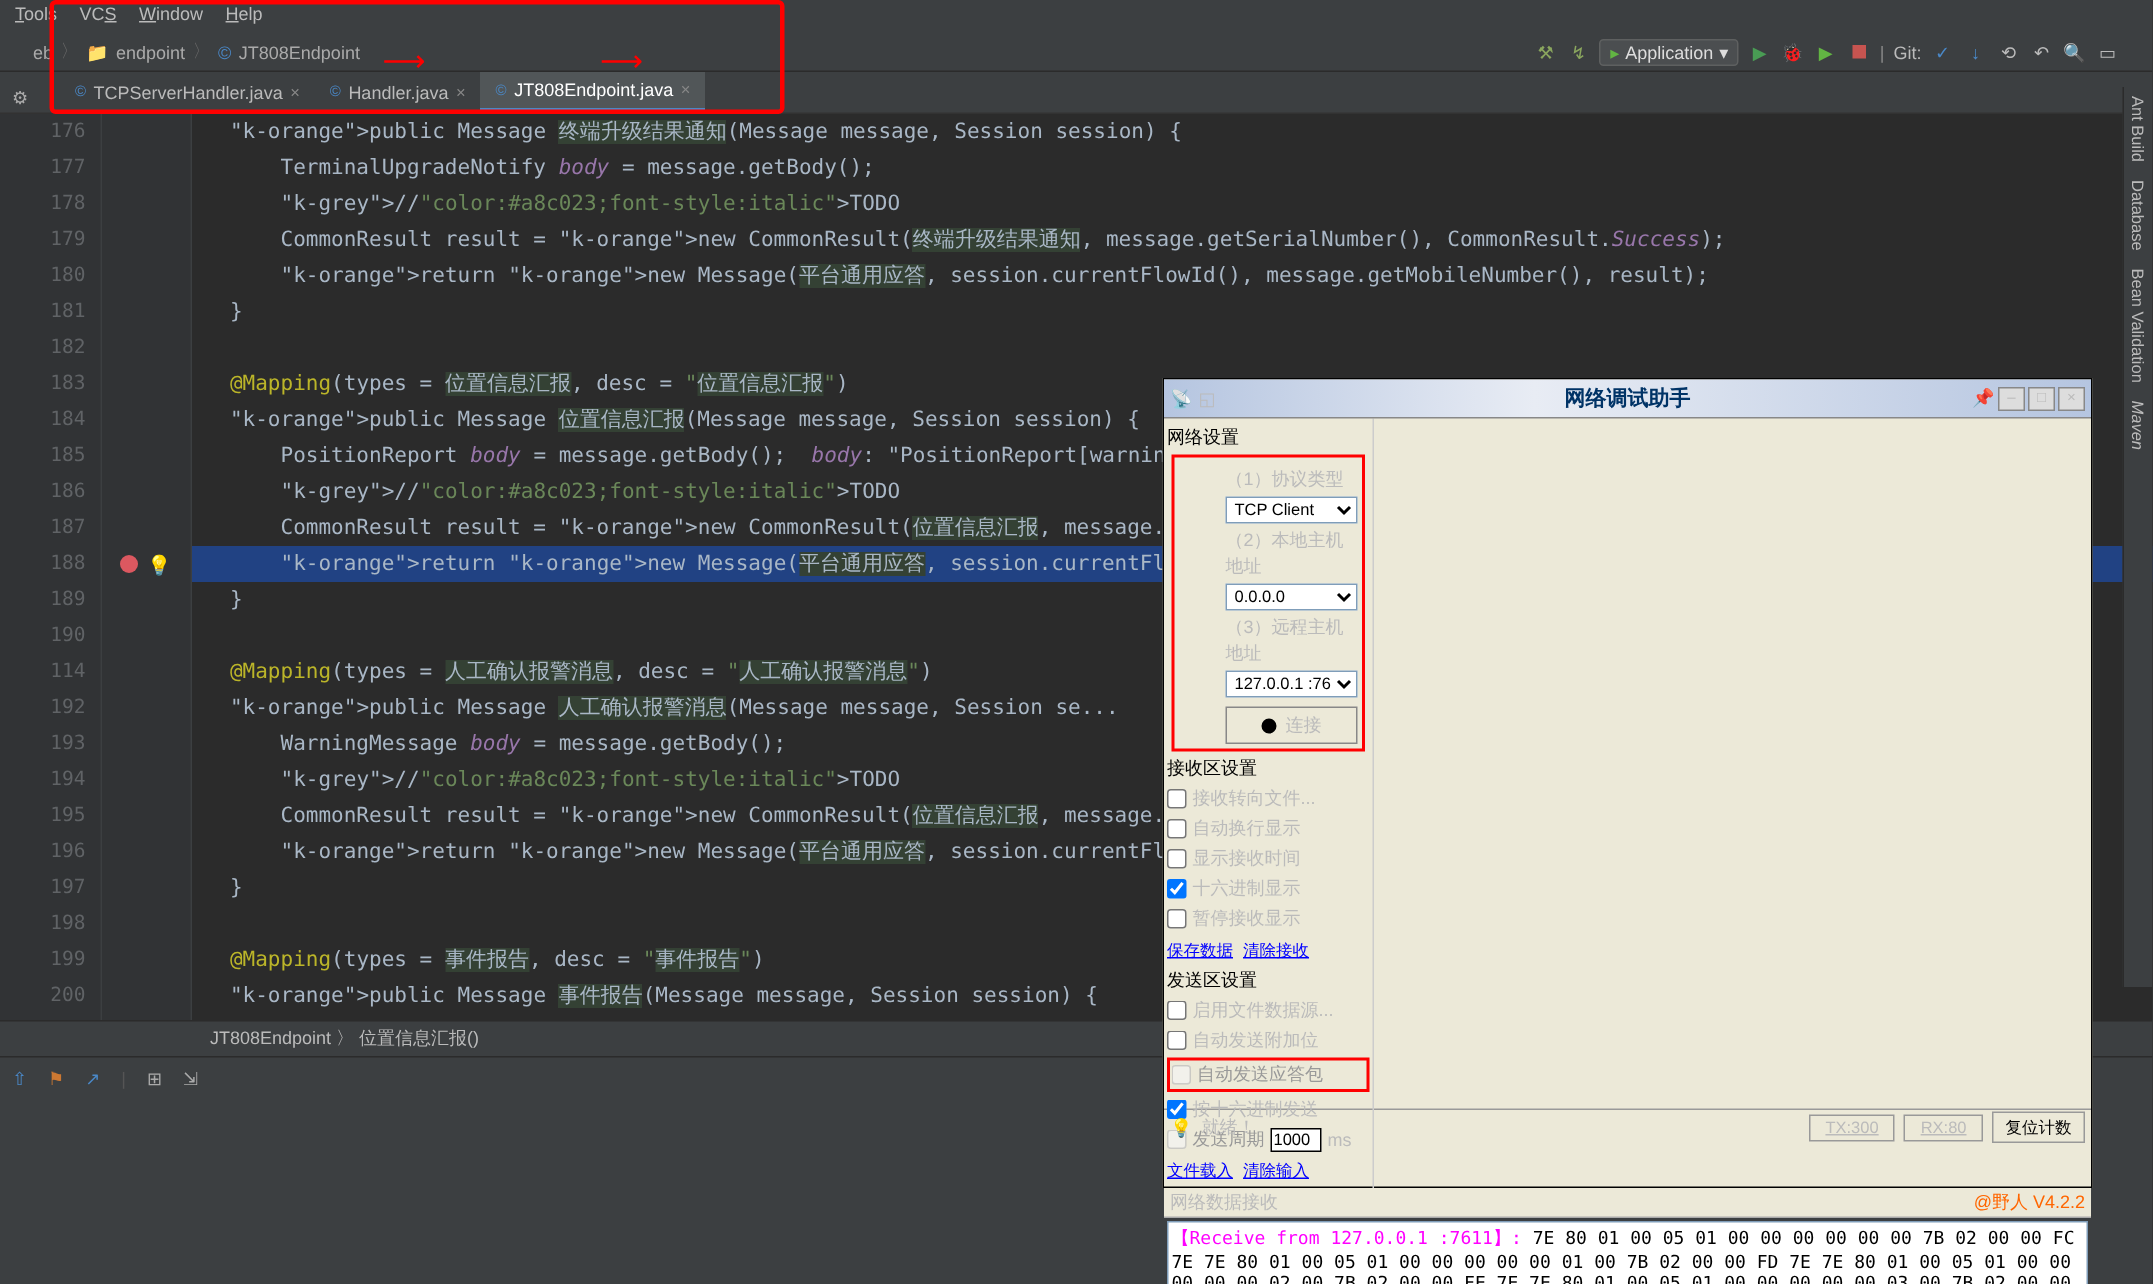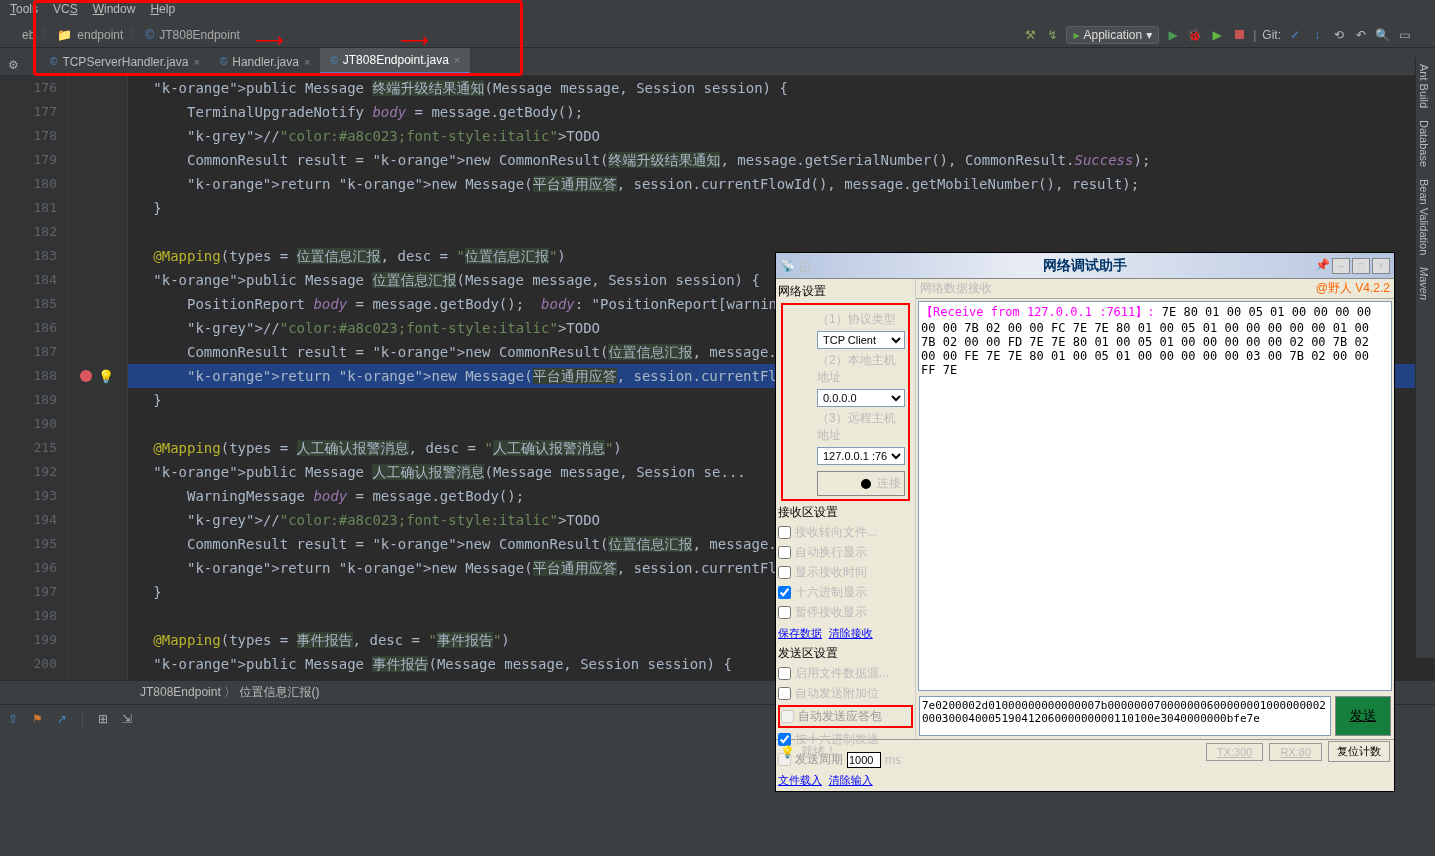--- a/index.html
+++ b/index.html
@@ -174,29 +174,29 @@
   background: linear-gradient(to right, #b5c5e0 0%, #e8ecf4 40%, #b5c5e0 100%);
   display:flex;
   align-items:center;
   justify-content:center;
   border-bottom:1px solid #888;
 }
 .net-title .title-text { font-weight:bold; color:#003366; font-size:14px; }
 .net-title .left-icons { position:absolute; left:4px; display:flex; gap:4px;}
 .net-title .right-icons { position:absolute; right:4px; display:flex; gap:2px;}
 .net-title .wbtn { width:18px; height:16px; border:1px solid #888; background:#ddd; font-size:10px; display:flex; align-items:center; justify-content:center; cursor:pointer;}
-.net-body { display:flex; height:460px; }
+.net-body { display:flex; height:460px;flex-direction:column; }
 .net-left { width:140px; border-right:1px solid #ccc; padding:2px;}
 .net-right { flex:1; display:flex; flex-direction:column;}
 .group { border:1px solid #999; margin:3px; padding:3px;}
 .group.red { border:2px solid #ff0000;padding-left:34px;}
 .group-title { color:#000; font-size:12px; margin:2px 0; }
 .field-row { margin:3px 0; }
 .field-input { width:100%; border:1px solid #7f9db9; font-size:11px; padding:1px; background:#fff;}
-.btn-connect { width:100%; border:1px solid #888; background:#ece9d8; padding:3px; cursor:pointer; display:flex; align-items:center; justify-content:flex-end; gap:6px;}
+.btn-connect { width:100%; border:1px solid #888; background:#ece9d8; padding:3px; cursor:pointer; display:flex; align-items:center; justify-content:center; gap:6px;}
 .btn-connect .dot { width:10px; height:10px; border-radius:50%; border:2px solid #000; background:#000;}
 .chk { margin:3px 0; display:flex; align-items:center; gap:4px;}
 .chk input { margin:0; border:1px solid #000;}
 .link-text { color:#0000ff; text-decoration:underline; cursor:pointer; font-size:11px;}
 .recv-header { display:flex; justify-content:space-between; padding:1px 4px; border-bottom:1px solid #aaa; background:#ece9d8;}
 .recv-header .ver { color:#ff6600; }
 .recv-area { flex:1; background:#fff; border:1px solid #7f9db9; margin:2px; padding:2px; font-family:'SimSun',monospace; font-size:12px; color:#000; overflow:auto;}
 .recv-area .rxline { color:#ff00ff;}
 .send-row { display:flex; padding:3px; gap:4px; align-items:center;}
 .send-input { flex:1; height:40px; border:1px solid #7f9db9; font-family:monospace; font-size:11px; padding:2px; resize:none;}
@@ -282,21 +282,21 @@
       <div class="ln">181</div>
       <div class="ln">182</div>
       <div class="ln">183</div>
       <div class="ln">184</div>
       <div class="ln">185</div>
       <div class="ln">186</div>
       <div class="ln">187</div>
       <div class="ln">188</div>
       <div class="ln">189</div>
       <div class="ln">190</div>
-      <div class="ln">215</div>
+      <div class="ln">114</div>
       <div class="ln">192</div>
       <div class="ln">193</div>
       <div class="ln">194</div>
       <div class="ln">195</div>
       <div class="ln">196</div>
       <div class="ln">197</div>
       <div class="ln">198</div>
       <div class="ln">199</div>
       <div class="ln">200</div>
     </div>

